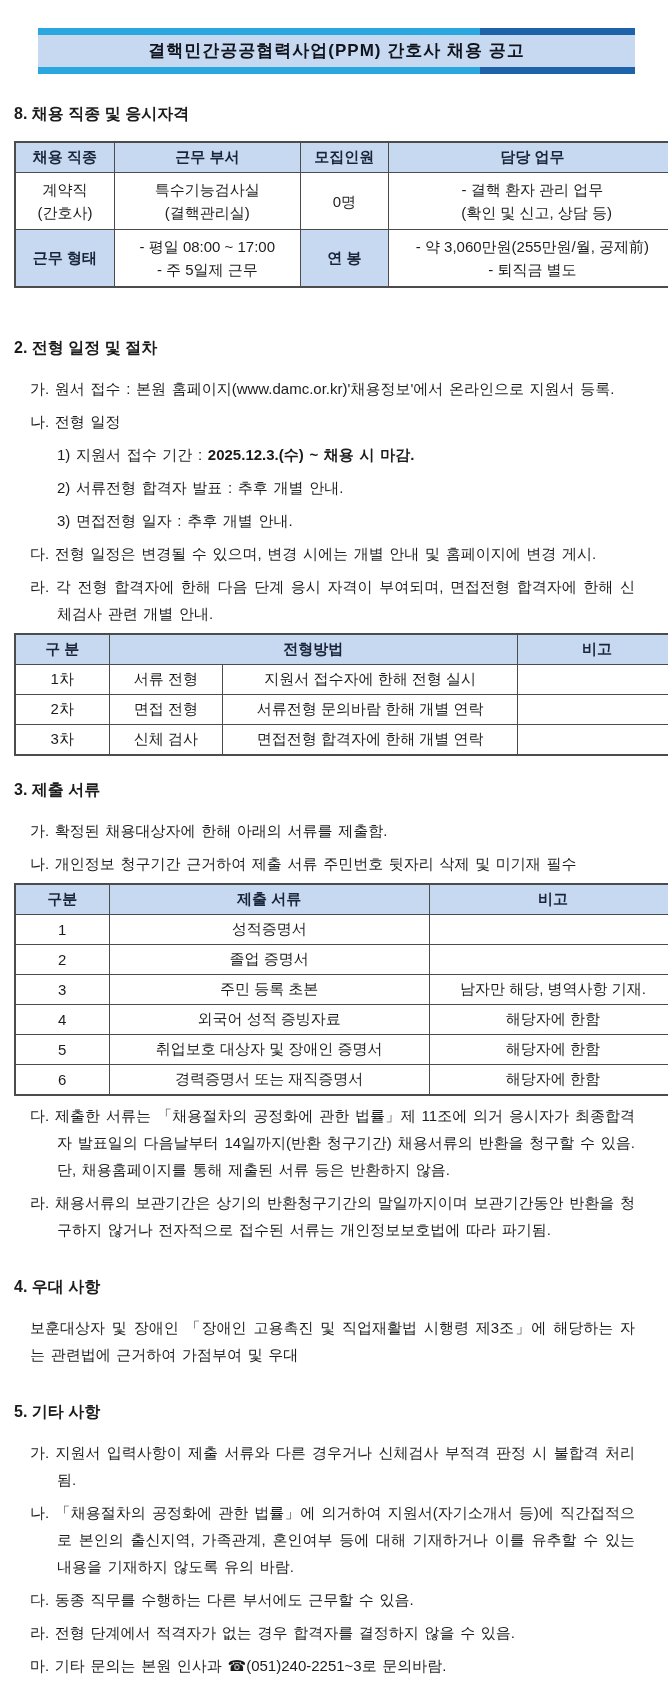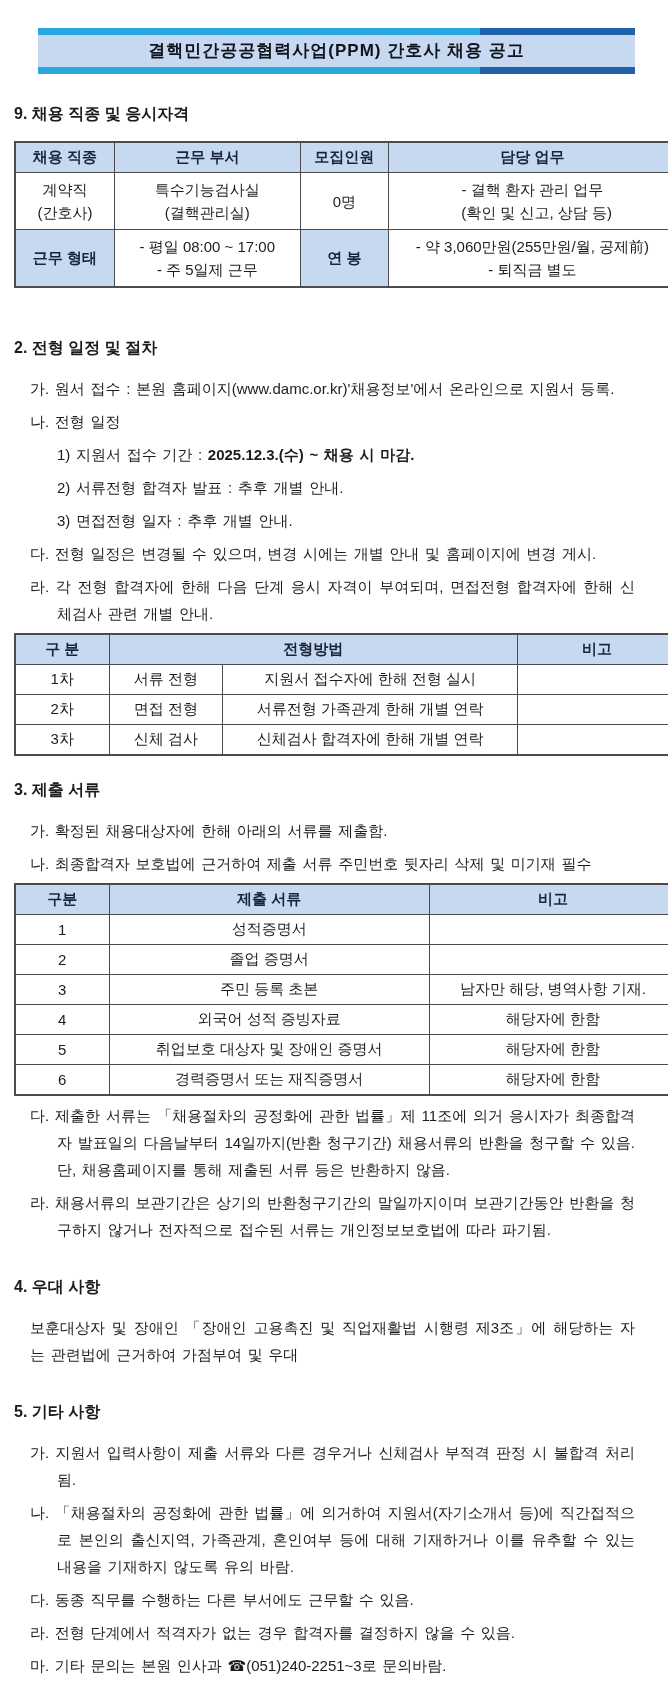--- a/index.html
+++ b/index.html
@@ -78,21 +78,21 @@
 <body>
 
 <div class="page">
 
   <div class="banner">
     <div class="strip"></div>
     <div class="banner-body">결핵민간공공협력사업(PPM) 간호사 채용 공고</div>
     <div class="strip"></div>
   </div>
 
-  <div class="sec-h">9. 채용 직종 및 응시자격</div>
+  <div class="sec-h">8. 채용 직종 및 응시자격</div>
 
   <table class="tbl t-jobs">
     <colgroup>
       <col style="width:15%">
         <col style="width:28.1%">
         <col style="width:13.3%">
         <col style="width:43.6%">
     </colgroup>
     <tbody>
         <tr>
@@ -145,35 +145,35 @@
     </tr>
     <tr>
       <td>1차</td>
       <td>서류 전형</td>
       <td>지원서 접수자에 한해 전형 실시</td>
       <td></td>
     </tr>
     <tr>
       <td>2차</td>
       <td>면접 전형</td>
-      <td>서류전형 가족관계 한해 개별 연락</td>
+      <td>서류전형 문의바람 한해 개별 연락</td>
       <td></td>
     </tr>
     <tr>
       <td>3차</td>
       <td>신체 검사</td>
-      <td>신체검사 합격자에 한해 개별 연락</td>
+      <td>면접전형 합격자에 한해 개별 연락</td>
       <td></td>
     </tr>
   </tbody>
     </table>
 
   <div class="sec-h mt-sec-sm">3. 제출 서류</div>
   <p class="clause">가. 확정된 채용대상자에 한해 아래의 서류를 제출함.</p>
-  <p class="clause">나. 최종합격자 보호법에 근거하여 제출 서류 주민번호 뒷자리 삭제 및 미기재 필수</p>
+  <p class="clause">나. 개인정보 청구기간 근거하여 제출 서류 주민번호 뒷자리 삭제 및 미기재 필수</p>
 
   <table class="tbl t-docs tbl-gap-both">
     <colgroup>
       <col style="width:14.2%">
         <col style="width:48.4%">
         <col style="width:37.4%">
     </colgroup>
     <tbody>
         <tr>
       <th>구분</th>

